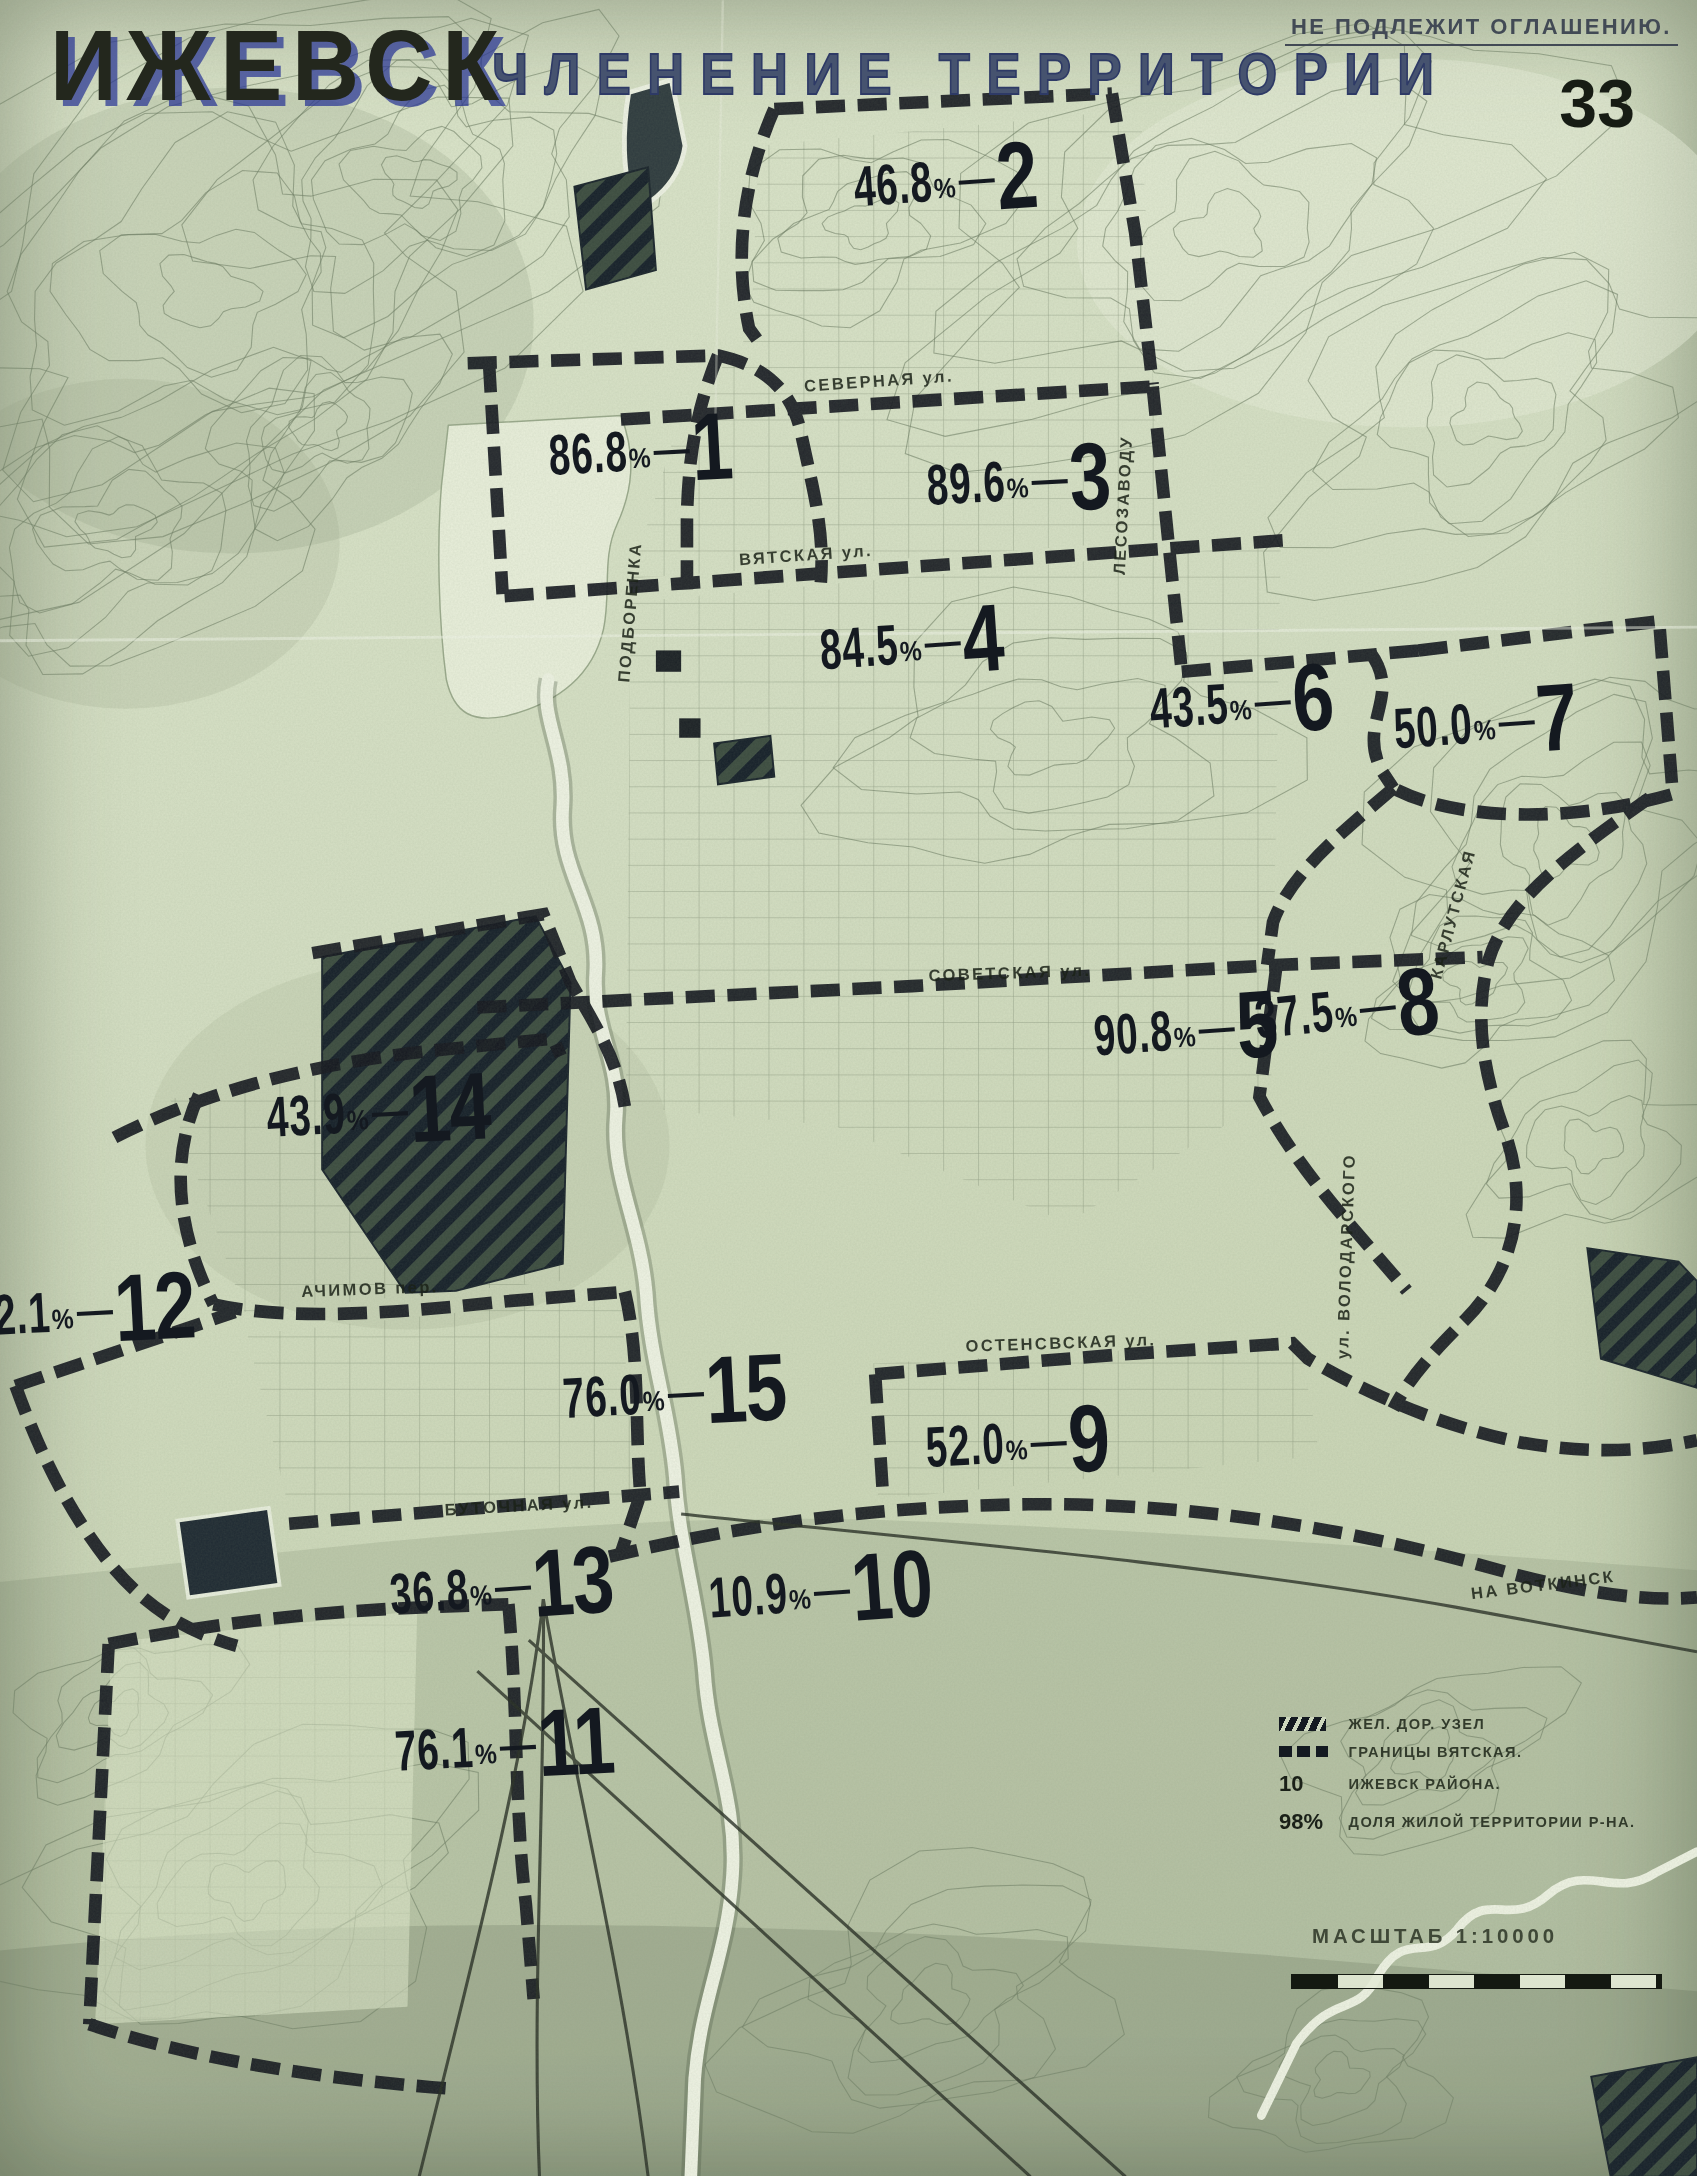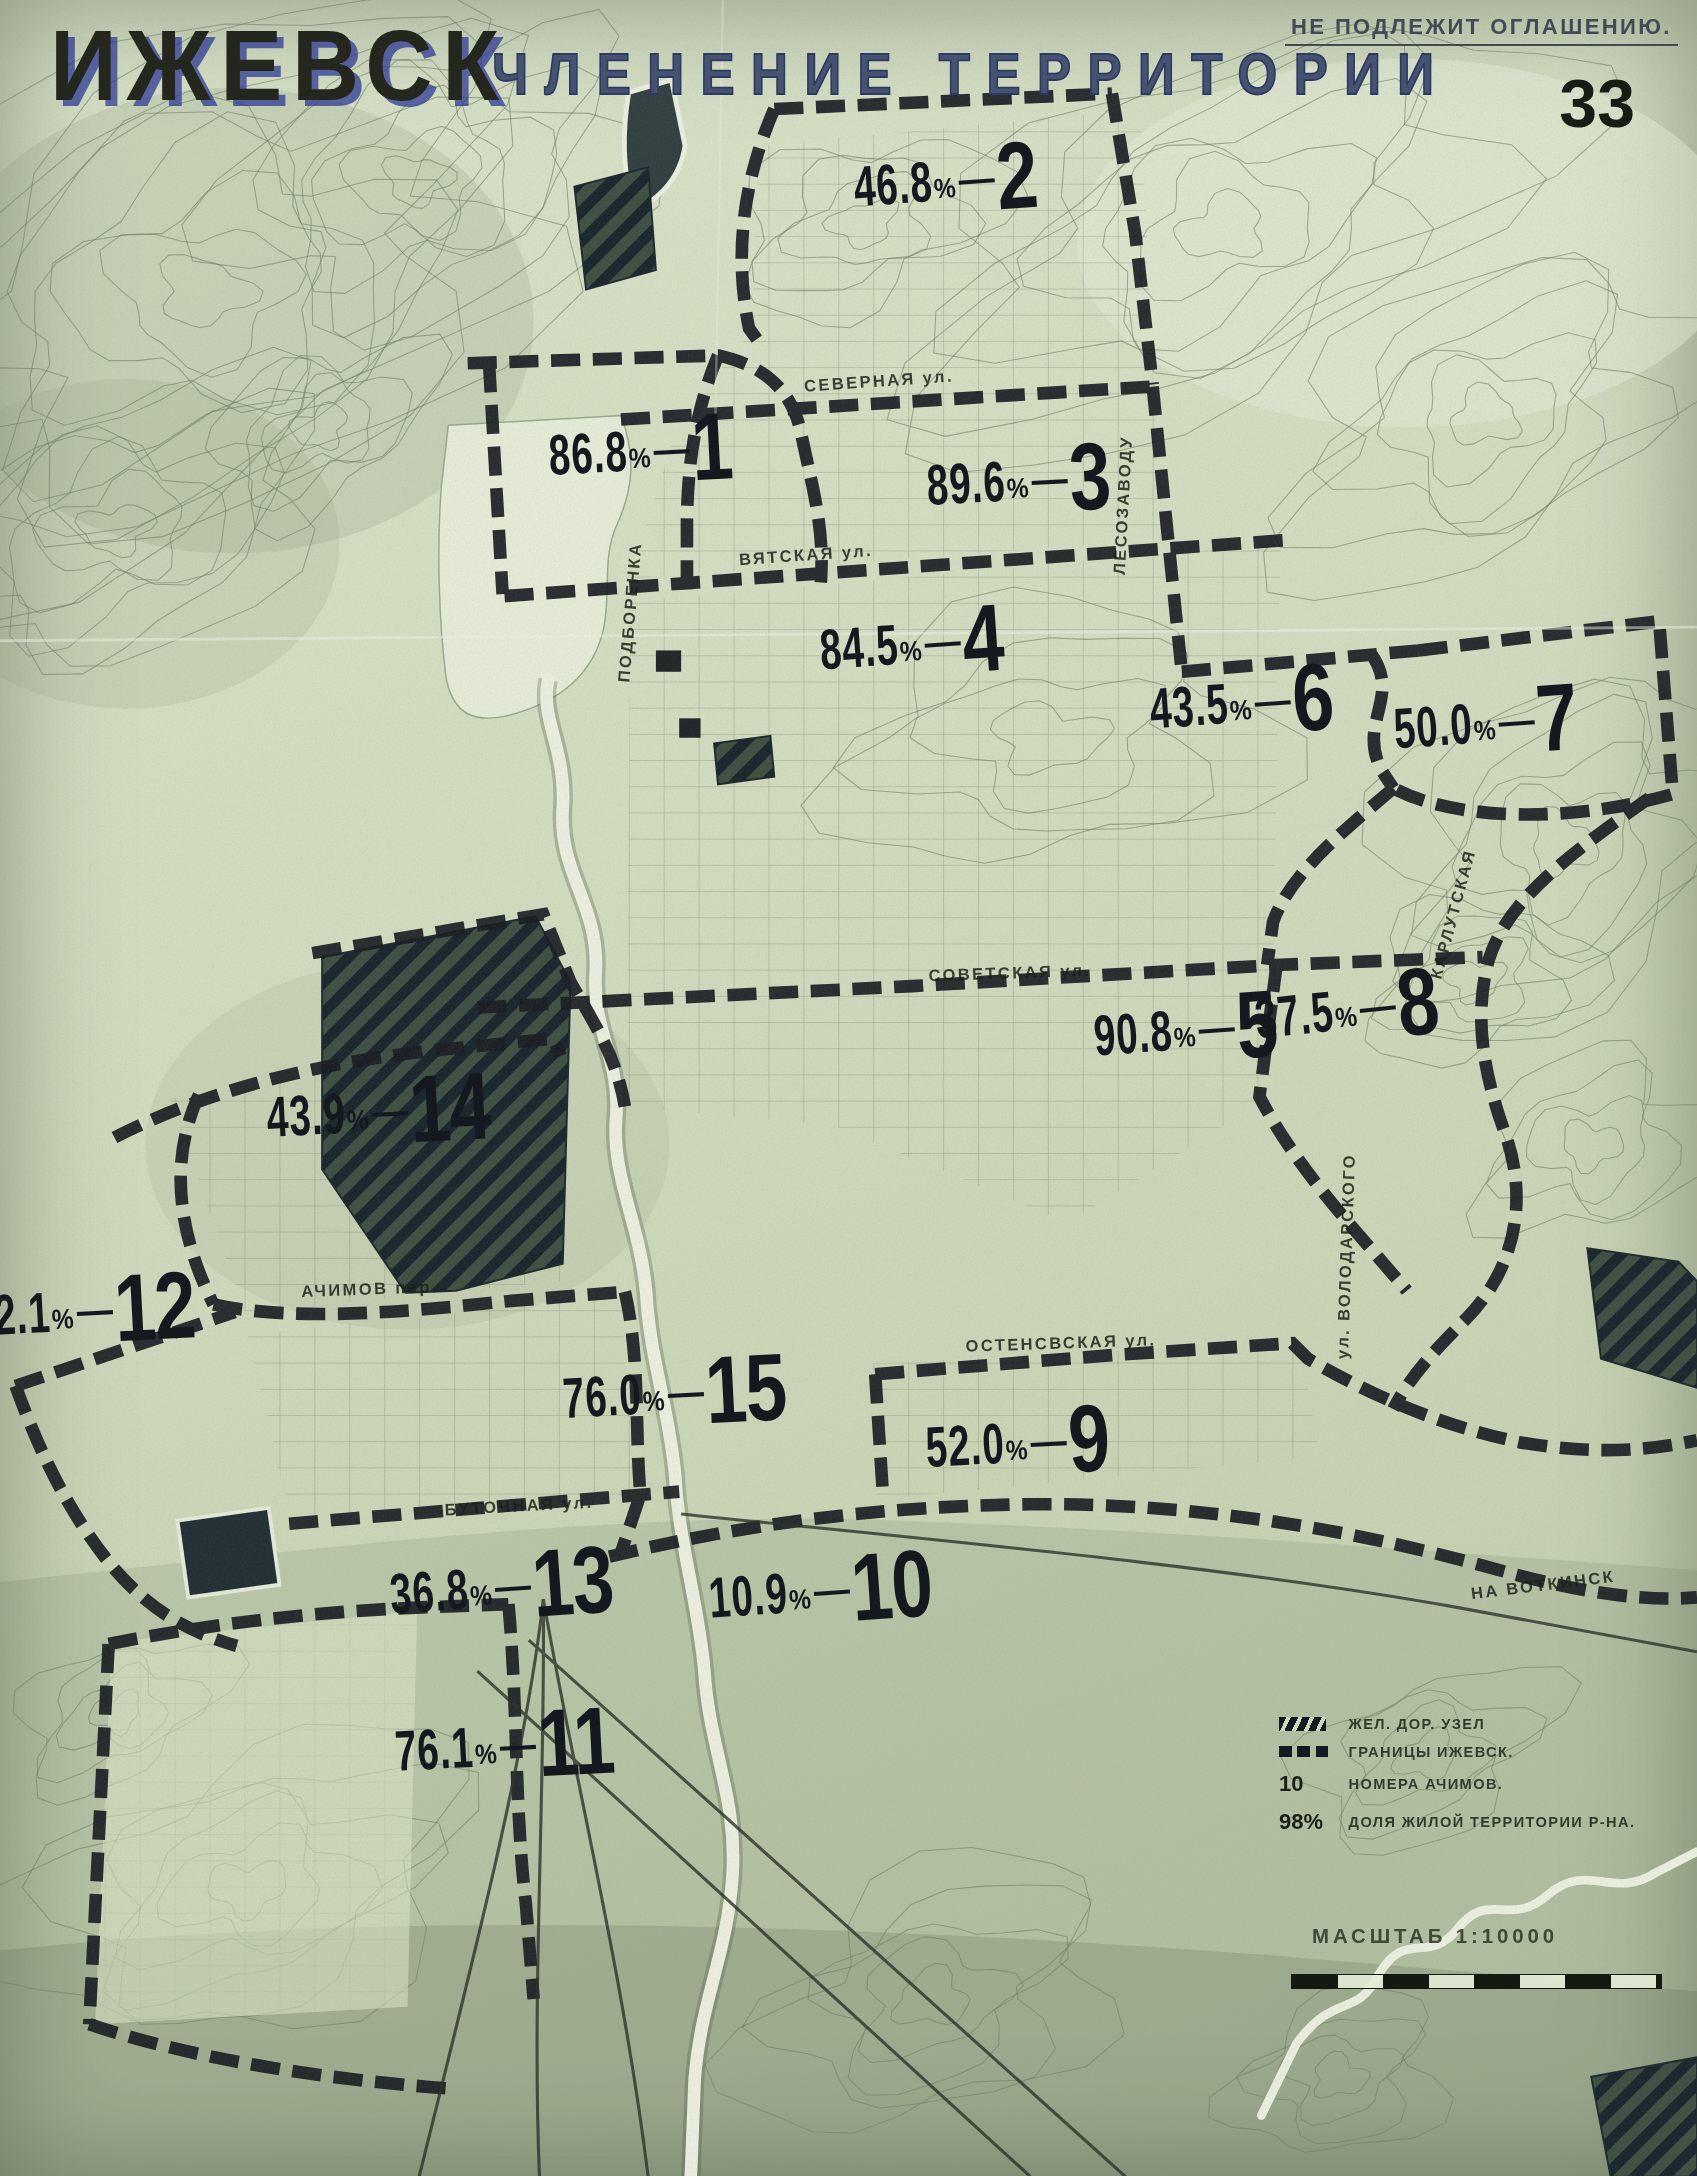--- a/index.html
+++ b/index.html
@@ -353,25 +353,25 @@
         <div class="legend-row">
           <div class="sym">
             <div class="sym-railway"></div>
           </div>
           <span class="legend-label">ЖЕЛ. ДОР. УЗЕЛ</span>
         </div>
         <div class="legend-row">
           <div class="sym">
             <div class="sym-boundary"></div>
           </div>
-          <span class="legend-label">ГРАНИЦЫ ИЖЕВСК.</span>
+          <span class="legend-label">ГРАНИЦЫ ВЯТСКАЯ.</span>
         </div>
         <div class="legend-row">
           <div class="sym sym-number">10</div>
-          <span class="legend-label">НОМЕРА АЧИМОВ.</span>
+          <span class="legend-label">ИЖЕВСК РАЙОНА.</span>
         </div>
         <div class="legend-row">
           <div class="sym sym-share">98%</div>
           <span class="legend-label">ДОЛЯ ЖИЛОЙ ТЕРРИТОРИИ Р-НА.</span>
         </div>
       </div>
   </div>
   <div class="scale-label">МАСШТАБ 1:10000</div>
   <div class="scale-bar"></div>
 

